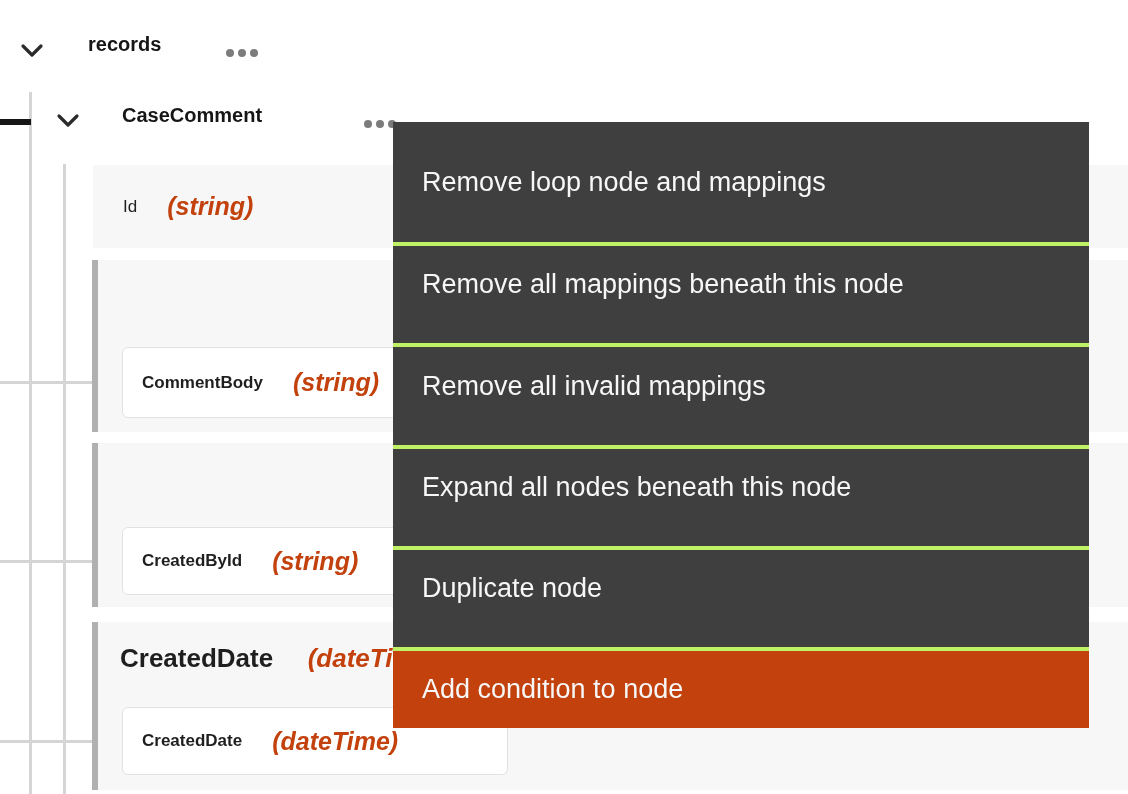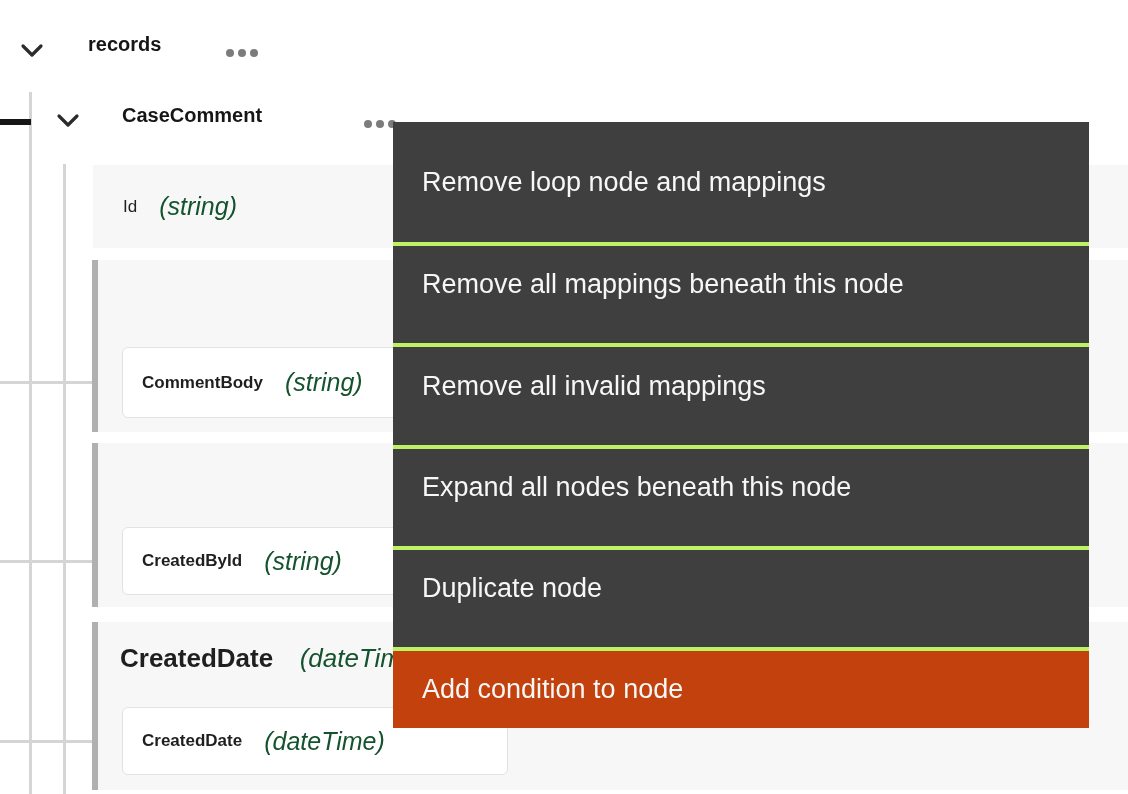--- a/index.html
+++ b/index.html
@@ -28,21 +28,21 @@
   }
   .group .bar{position:absolute;left:0;top:0;width:6px;height:100%;background:#b0b0b0;}
   .group .parent-label{position:absolute;left:28px;white-space:nowrap;}
   .card{
     position:absolute;left:30px;width:386px;background:#ffffff;
     border:1px solid #e2e2e2;border-radius:6px;box-sizing:border-box;
     display:flex;align-items:center;padding-left:19px;white-space:nowrap;cursor:pointer;
   }
   .fname{font-size:17px;color:#1f1f1f;}
   .fname.b{font-weight:700;}
-  .ftype{font-size:25px;font-style:italic;color:#14532d;margin-left:22px;}
+  .ftype{font-size:25px;font-style:italic;color:#c2410c;margin-left:30px;font-weight:bold;}
   .parent-label .fname,.parent-label .ftype{font-size:26px;}
   
   .menu{
     position:absolute;left:393px;top:122px;width:696px;height:606px;
     background:#3f3f3f;display:flex;flex-direction:column;z-index:5;
   }
   .menu-item{
     height:101px;box-sizing:border-box;display:flex;align-items:center;
     padding-left:29px;font-size:27px;color:#f7f7f7;cursor:pointer;white-space:nowrap;margin-top:20px;
   }

